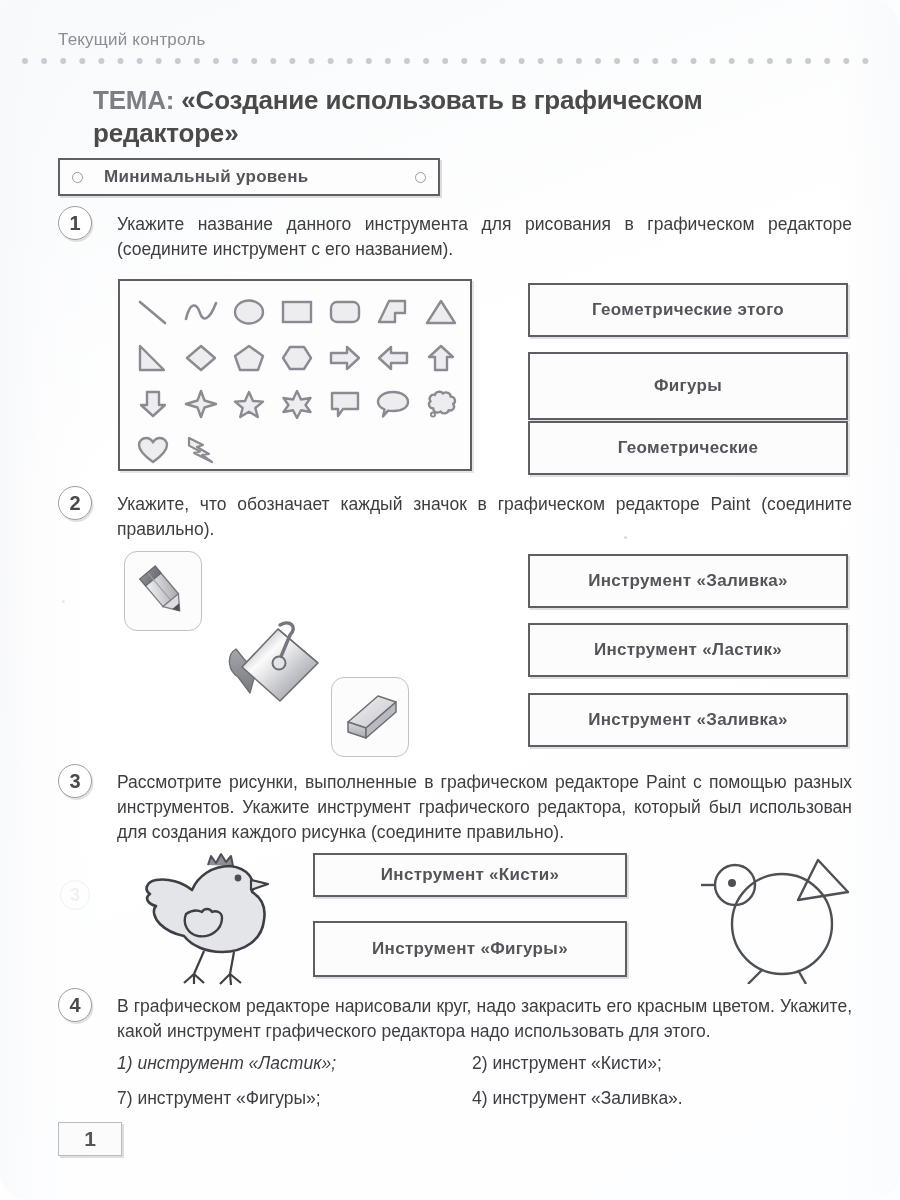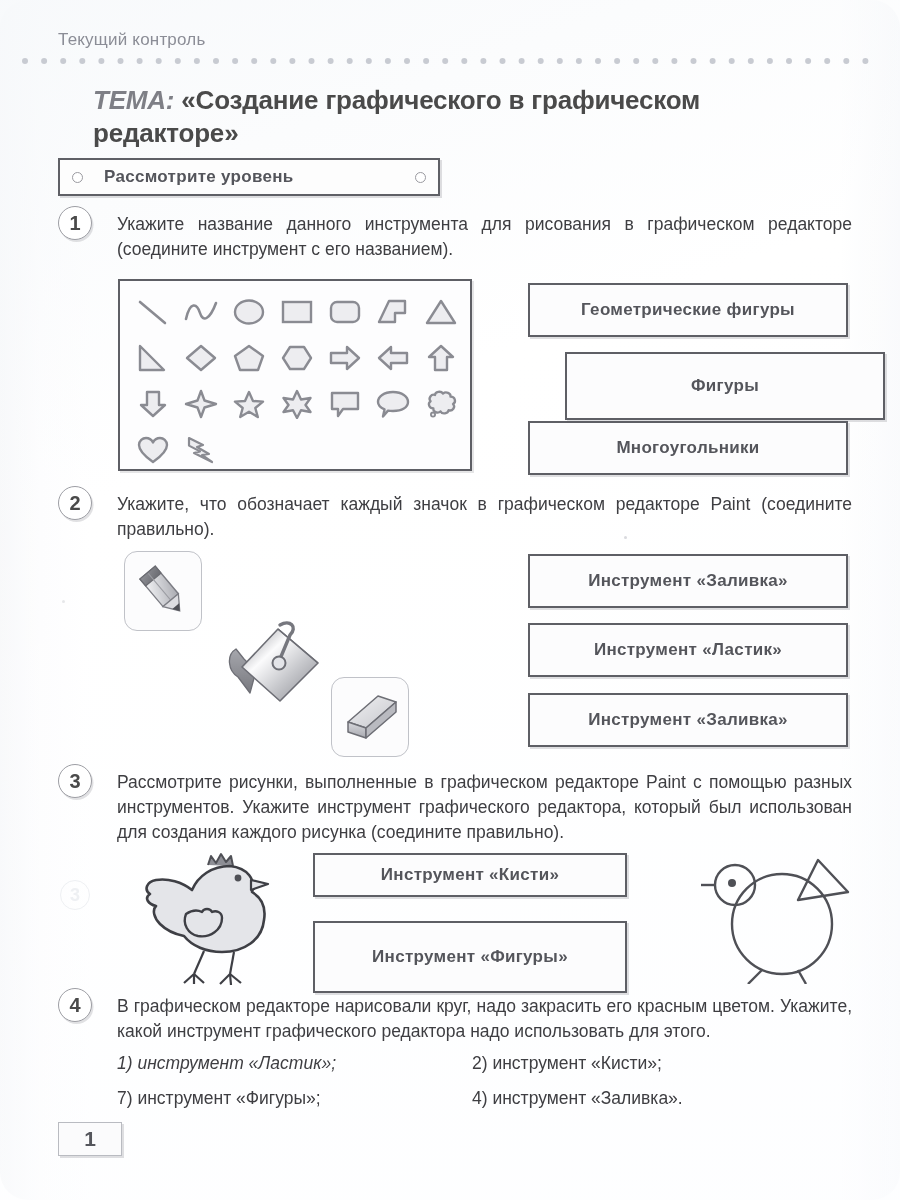--- a/index.html
+++ b/index.html
@@ -33,21 +33,21 @@
   .dotline {
     position:absolute; left:22px; top:57px; width:860px; height:8px;
   }
 
   
   .theme {
     position:absolute; left:93px; top:84px; width:680px;
     font-size:26px; font-weight:bold; line-height:1.25;
     color:#4a4a4a; letter-spacing:-.2px;
   }
-  .theme .kw { color:#7e7f86;font-style:italic; }
+  .theme .kw { color:#7e7f86; }
 
   
   .levelbar {
     position:absolute; left:58px; top:158px; width:382px; height:38px;
     border:2px solid #5f6066; background:#fdfdfd;
     box-shadow:2px 2px 0 rgba(150,150,155,.30);
     display:flex; align-items:center;
   }
   .levelbar .dot {
     width:11px; height:11px; border-radius:50%;
@@ -175,26 +175,26 @@
         <circle cx="767.0" cy="4" r="3"></circle>
         <circle cx="786.1" cy="4" r="3"></circle>
         <circle cx="805.2" cy="4" r="3"></circle>
         <circle cx="824.3" cy="4" r="3"></circle>
         <circle cx="843.4" cy="4" r="3"></circle>
       </g>
   </svg>
 
   <div class="theme">
     <span class="kw">ТЕМА:</span>
-    <span>«Создание графического в графическом редакторе»</span>
+    <span>«Создание использовать в графическом редакторе»</span>
   </div>
 
   <div class="levelbar">
     <span class="dot dot-l"></span>
-    <span class="ltxt">Рассмотрите уровень</span>
+    <span class="ltxt">Минимальный уровень</span>
     <span class="dot dot-r"></span>
   </div>
 
   <div class="qnum" style="left:58px; top:206px;">1</div>
   <div class="qtext" style="left:117px; top:212px; width:735px;">Укажите название данного инструмента для рисования в графическом редакторе (соедините инструмент с его названием).</div>
 
   <div class="palette">
     <div class="grid">
 
       <div class="cell">
@@ -312,23 +312,23 @@
           </svg>
       </div>
       <div class="cell">
         <svg width="36" height="30" viewBox="0 0 36 30">
             <path d="M6 3 L20 10 L14 12 L26 19 L19 20 L29 27 L11 18 L17 16.4 L6 10.6 Z" fill="#ededf0" stroke="#8a8b92" stroke-width="2.2" stroke-linejoin="round"></path>
           </svg>
       </div>
     </div>
   </div>
 
-  <div class="optbox" style="left:528px; top:283px; width:320px; height:54px;">Геометрические фигуры</div>
-  <div class="optbox" style="left:528px; top:352px; width:320px; height:68px;margin-left:37px;">Фигуры</div>
-  <div class="optbox" style="left:528px; top:421px; width:320px; height:54px;">Многоугольники</div>
+  <div class="optbox" style="left:528px; top:283px; width:320px; height:54px;">Геометрические этого</div>
+  <div class="optbox" style="left:528px; top:352px; width:320px; height:68px;">Фигуры</div>
+  <div class="optbox" style="left:528px; top:421px; width:320px; height:54px;">Геометрические</div>
 
   <div class="qnum" style="left:58px; top:486px;">2</div>
   <div class="qtext" style="left:117px; top:492px; width:735px;">Укажите, что обозначает каждый значок в графическом редакторе Paint (соедините правильно).</div>
 
   <div class="plate" style="left:124px; top:551px; width:78px; height:80px;">
     <svg width="64" height="64" viewBox="0 0 64 64">
       <defs>
         <linearGradient id="gPencil" x1="0" y1="0" x2="1" y2="1">
           <stop offset="0" stop-color="#fbfbfc"></stop>
             <stop offset="0.45" stop-color="#d6d7db"></stop>
@@ -425,21 +425,21 @@
       <line x1="82" y1="126" x2="82" y2="136" stroke="#3e3f45" stroke-width="2.2"></line>
       <line x1="82" y1="126" x2="92" y2="135" stroke="#3e3f45" stroke-width="2.2"></line>
       <line x1="122" y1="104" x2="118" y2="126" stroke="#3e3f45" stroke-width="2.2"></line>
       <line x1="118" y1="126" x2="108" y2="136" stroke="#3e3f45" stroke-width="2.2"></line>
       <line x1="118" y1="126" x2="119" y2="137" stroke="#3e3f45" stroke-width="2.2"></line>
       <line x1="118" y1="126" x2="129" y2="135" stroke="#3e3f45" stroke-width="2.2"></line>
     </svg>
   </div>
 
   <div class="optbox" style="left:313px; top:853px; width:314px; height:44px;">Инструмент «Кисти»</div>
-  <div class="optbox" style="left:313px; top:921px; width:314px; height:72px;">Инструмент «Фигуры»</div>
+  <div class="optbox" style="left:313px; top:921px; width:314px; height:56px;">Инструмент «Фигуры»</div>
 
   <div style="position:absolute; left:690px; top:852px; width:180px; height:132px;">
     <svg width="180" height="132" viewBox="0 0 180 132">
       <circle cx="92" cy="72" r="50" fill="none" stroke="#4f5056" stroke-width="2.4"></circle>
       <circle cx="45" cy="33" r="20" fill="none" stroke="#4f5056" stroke-width="2.4"></circle>
       <circle cx="42" cy="31" r="4" fill="#4f5056"></circle>
       <line x1="25" y1="33" x2="11" y2="33" stroke="#4f5056" stroke-width="2.4"></line>
       <path d="M128 8 L158 40 L108 48 Z" fill="none" stroke="#4f5056" stroke-width="2.4" stroke-linejoin="round"></path>
       <line x1="72" y1="118" x2="58" y2="132" stroke="#4f5056" stroke-width="2.4"></line>
       <line x1="108" y1="118" x2="116" y2="132" stroke="#4f5056" stroke-width="2.4"></line>

